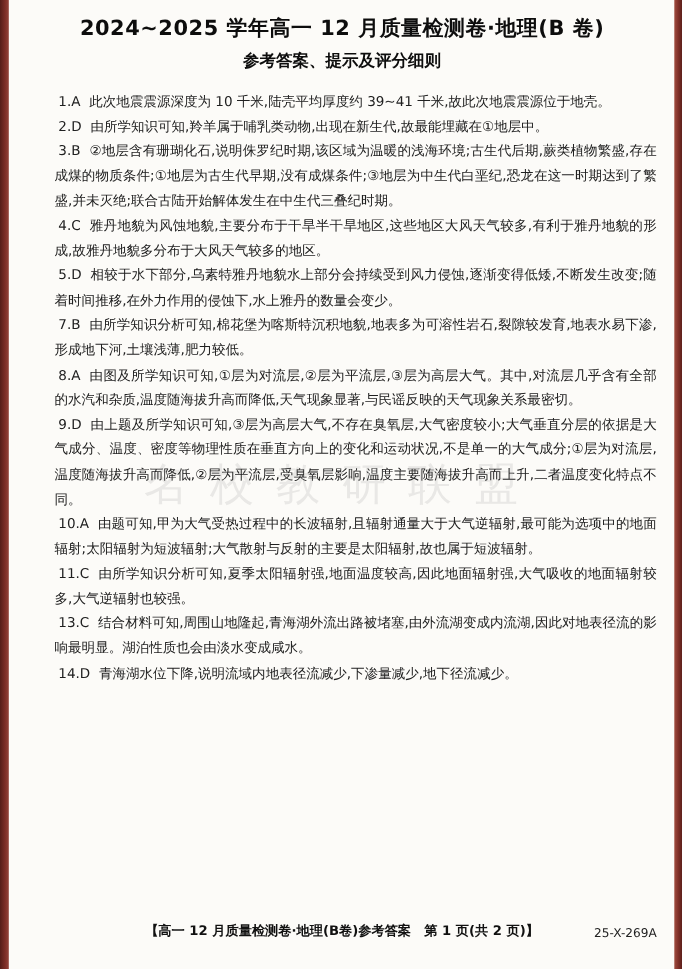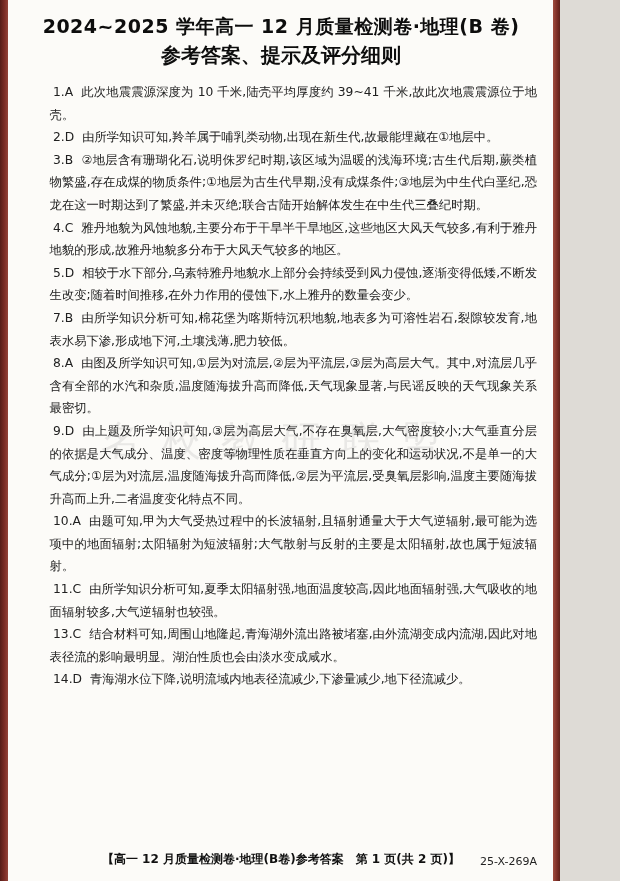--- a/index.html
+++ b/index.html
@@ -3,57 +3,57 @@
 <meta charset="utf-8">
 <style>
   * { margin:0; padding:0; box-sizing:border-box; }
   html,body { width:620px; height:881px; }
   body {
     font-family:"DejaVu Sans","Liberation Sans",sans-serif;
     background:#dedbd6;
   }
   .page {
     position:relative;
-    width:560px; height:881px;
+    width:620px; height:881px;
     background:#fcfbf8;
     overflow:hidden;
     color:#1c1c1c;
   }
   .edge { position:absolute; top:0; bottom:0; }
   .edge-left  { left:0;  width:8px; background:linear-gradient(90deg,#551d18,#7d2e27 60%,#93443a); }
   .edge-right { right:0; width:7px; background:linear-gradient(90deg,#a04c3f,#7d2e27 55%,#5c201b); }
   .content {
     position:absolute; left:25px; right:23px; top:13px; bottom:0;
   }
   .title {
     text-align:center; font-weight:bold; font-size:19px;
     color:#0d0d0d; letter-spacing:0.5px; line-height:26px;
   }
   .subtitle {
-    text-align:center; font-weight:bold; font-size:20px;
+    text-align:center; font-weight:bold; font-size:15px;
     color:#0d0d0d; margin-top:5px; line-height:22px;
   }
   .answers {
     margin-top:15px;
     font-size:12.3px;
     line-height:22.6px;
     text-align:justify;
     color:#202020;
   }
   .answer { padding-left:2em; text-indent:-2em; }
   .answer .prefix { margin-right:0.65em;margin-left:28px; }
   .watermark {
     position:absolute; top:400px; left:50%;
     transform:translateX(-50%);
     font-size:40px; letter-spacing:20px; white-space:nowrap;
     color:rgba(110,110,110,0.13);
     pointer-events:none;
   }
   .footer {
-    position:absolute; left:0; right:0; bottom:13px;
+    position:absolute; left:0; right:0; bottom:26px;
     text-align:center;
   }
   .footer-center { font-weight:bold; font-size:12px; color:#111; }
   .footer-code {
     position:absolute; right:0; bottom:0;
     font-size:11px; color:#222; font-weight:normal;margin-left:21px;
   }
 </style>
 </head>
 <body>

